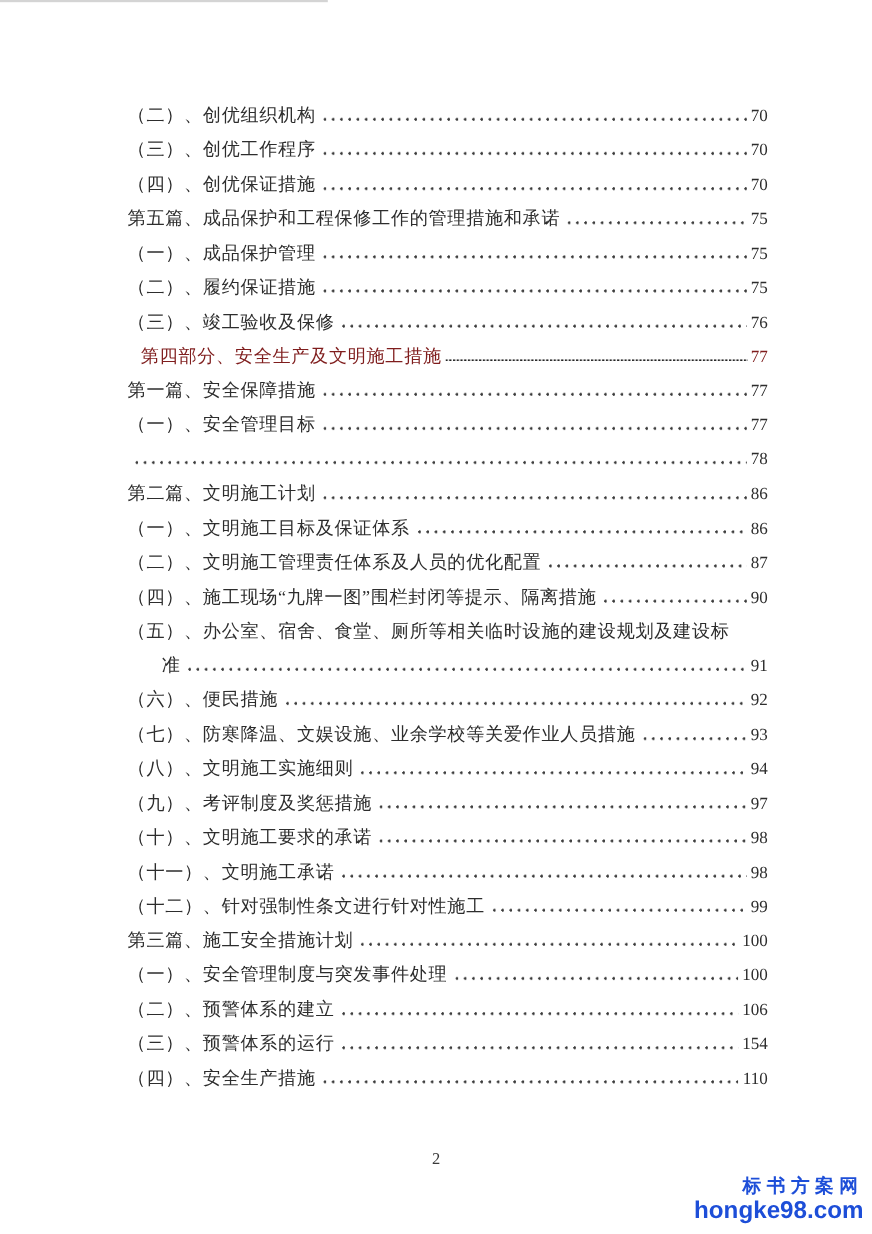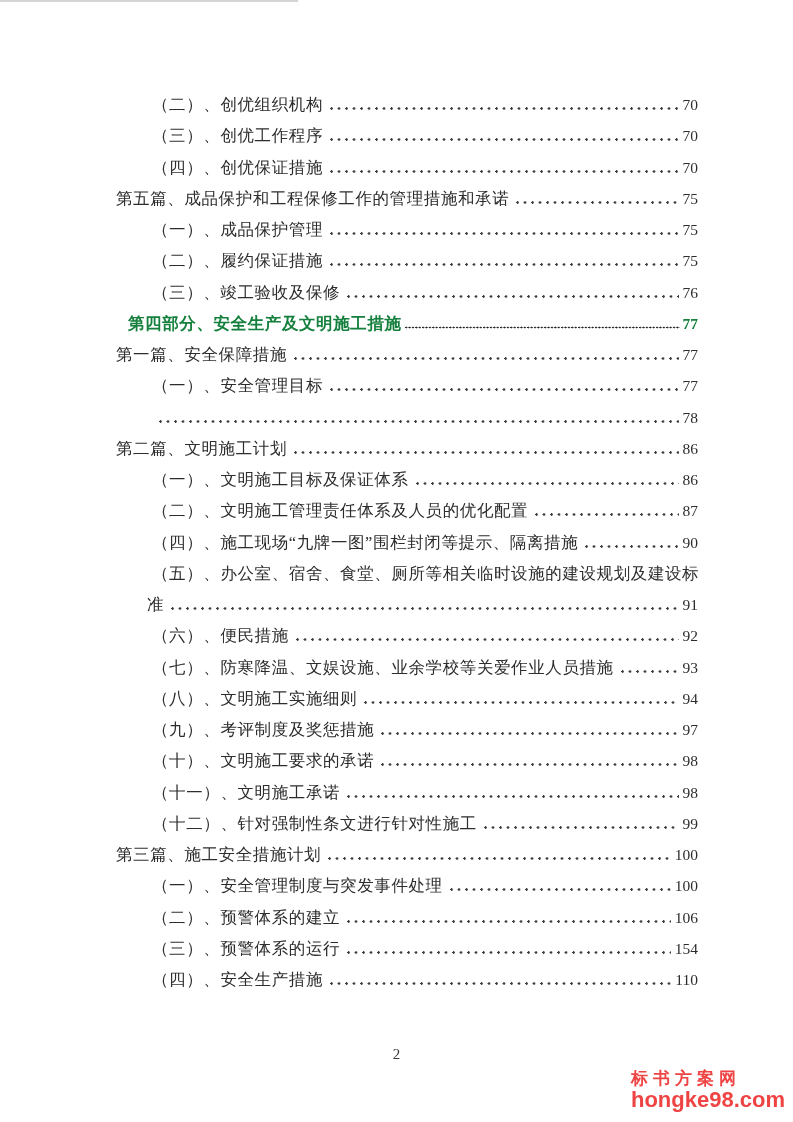--- a/index.html
+++ b/index.html
@@ -25,23 +25,23 @@
   .toc-row {
     display: flex;
     align-items: baseline;
     height: 31.25px;
     padding-right: 95px;
     white-space: nowrap;
     overflow: hidden;
   }
   .lvl-part    { padding-left: 128px; }
   .lvl-chapter { padding-left: 116px; }
-  .lvl-section { padding-left: 116px; margin-left: 36px; }
+  .lvl-section { padding-left: 116px; }
   .lvl-wrap    { padding-left: 147px; }
-  .toc-row.bold { font-weight: bold; color: #15803d; }
+  .toc-row.bold { font-weight: normal; color: #7f1d1d; }
   .toc-text {
     flex: 0 1 auto;
     overflow: hidden;
     font-size: 16.5px;
     line-height: 31.25px;
     letter-spacing: 0.6px;
   }
   .toc-page {
     flex: 0 0 auto;
     font-size: 15.5px;
@@ -68,22 +68,22 @@
     top: 1046px; left: 0;
     width: 100%;
     text-align: center;
     font-size: 15px;
     color: #3a3a3a;
   }
   .watermark {
     position: absolute;
     right: 8px;
     top: 1070px;
-    text-align: left;
-    color: #ef4444;
+    text-align: right;
+    color: #1d4ed8;
     font-family: "Liberation Sans", sans-serif;
     font-weight: bold;
     line-height: 1.08;
   }
   .wm-line1 { font-size: 17px; letter-spacing: 5px; }
   .wm-line2 { font-size: 22px; letter-spacing: 0px; }
 </style>
 </head>
 <body>
 

